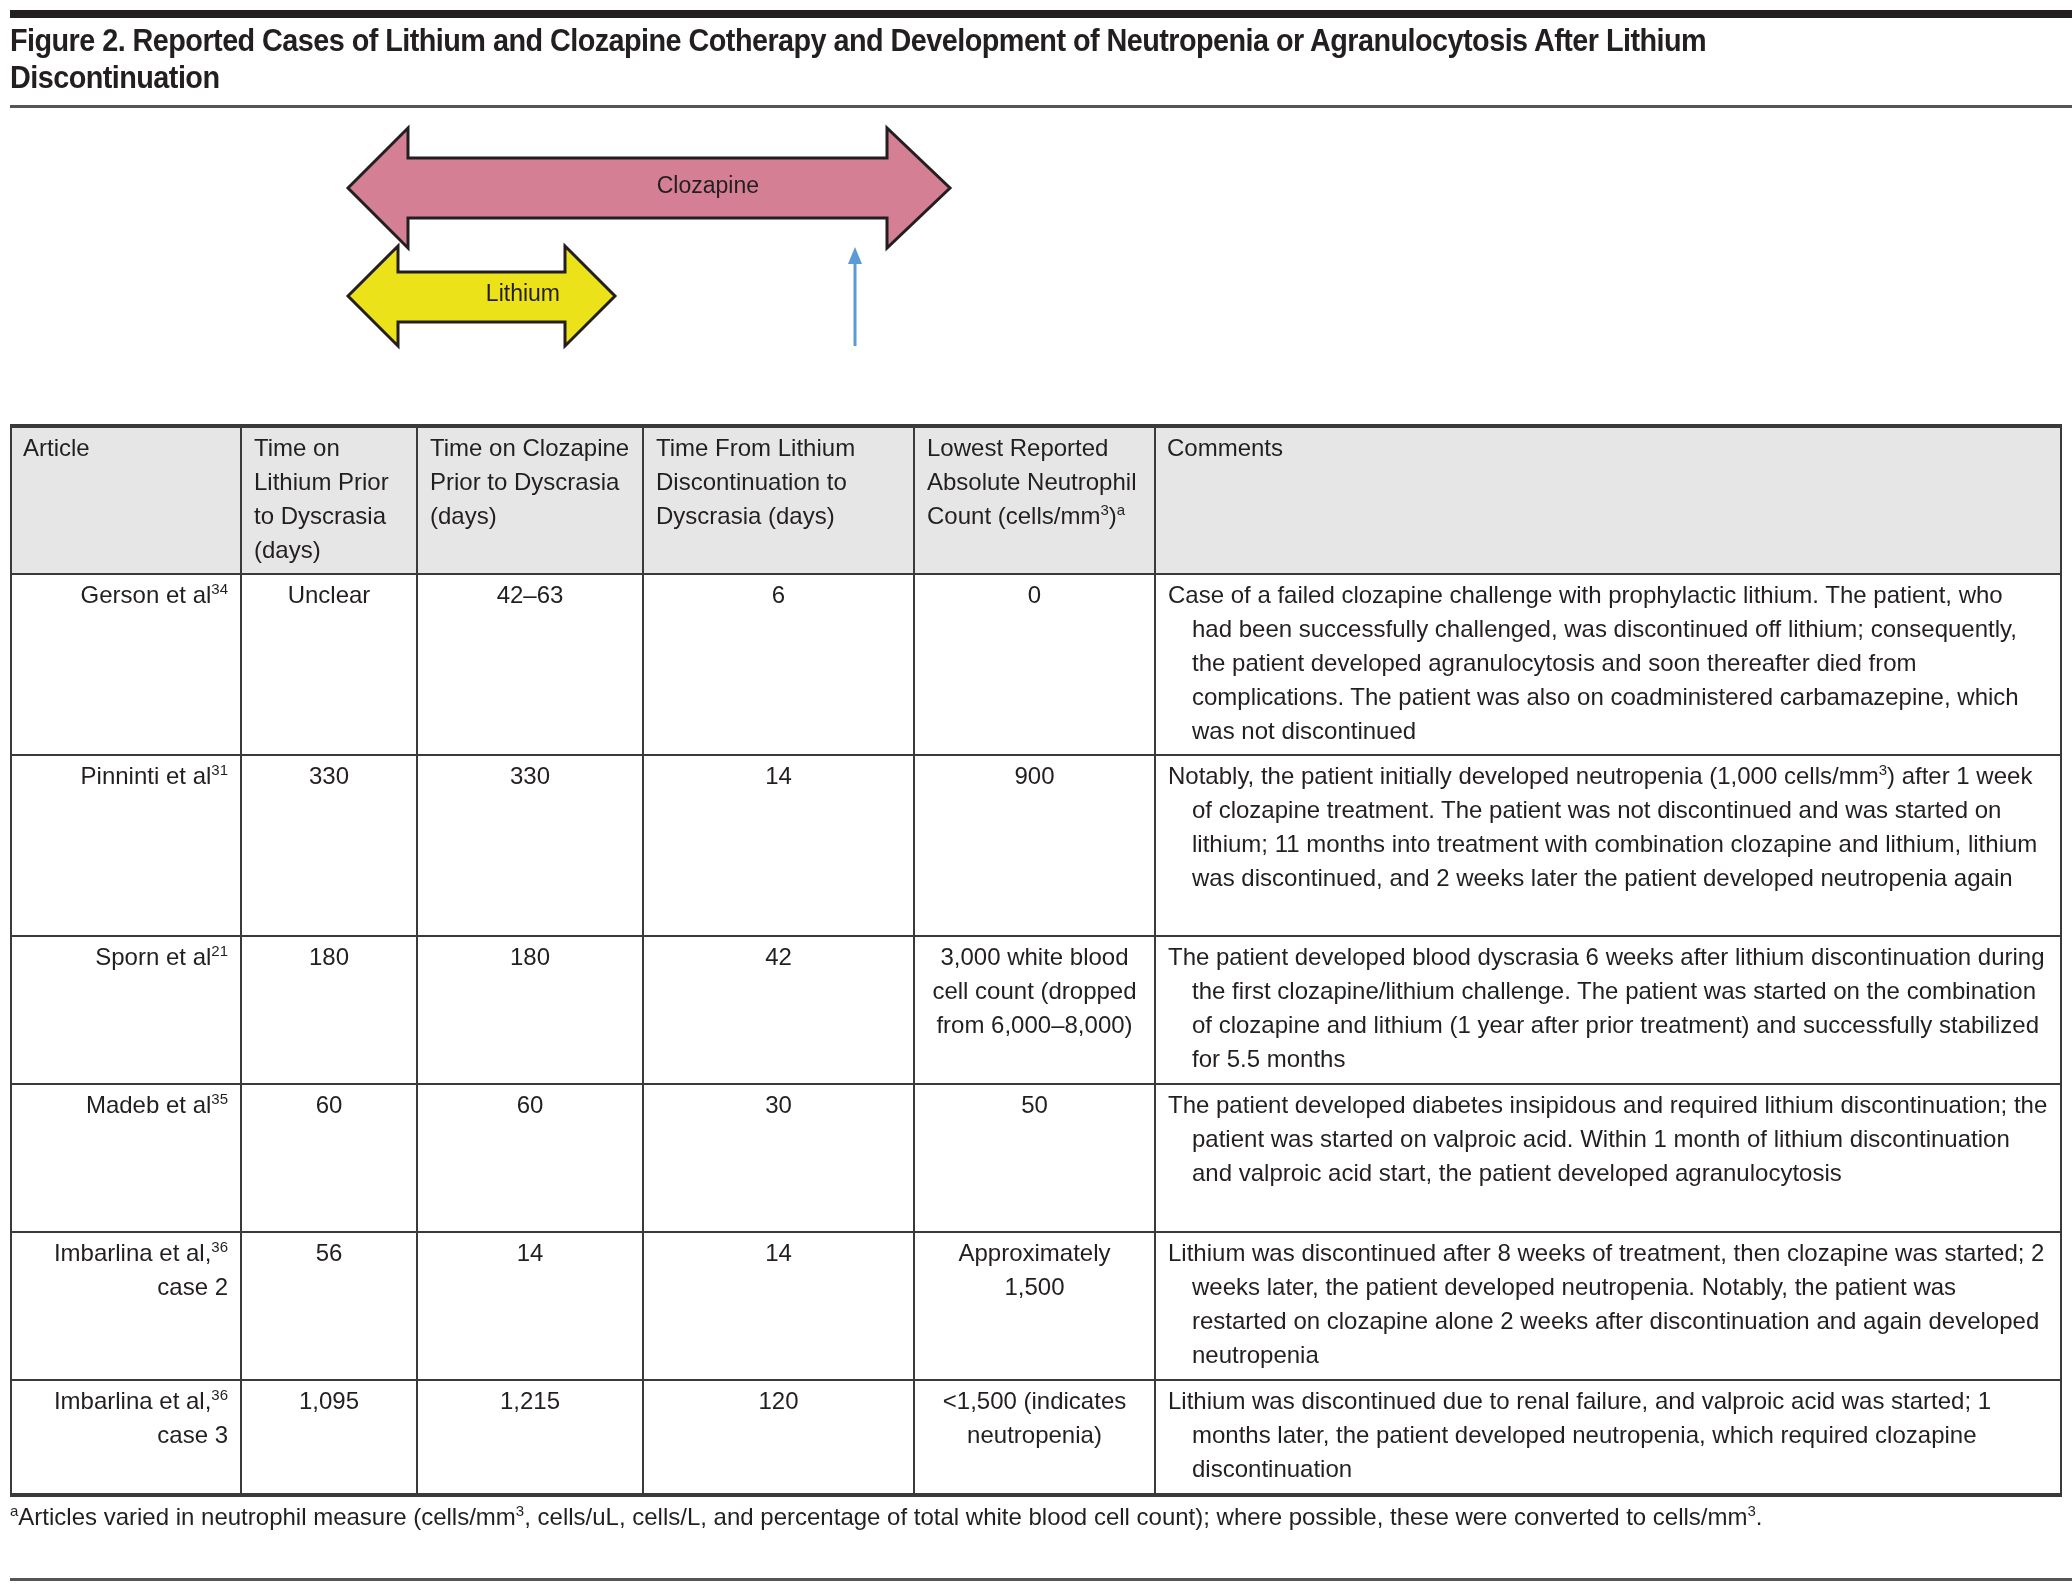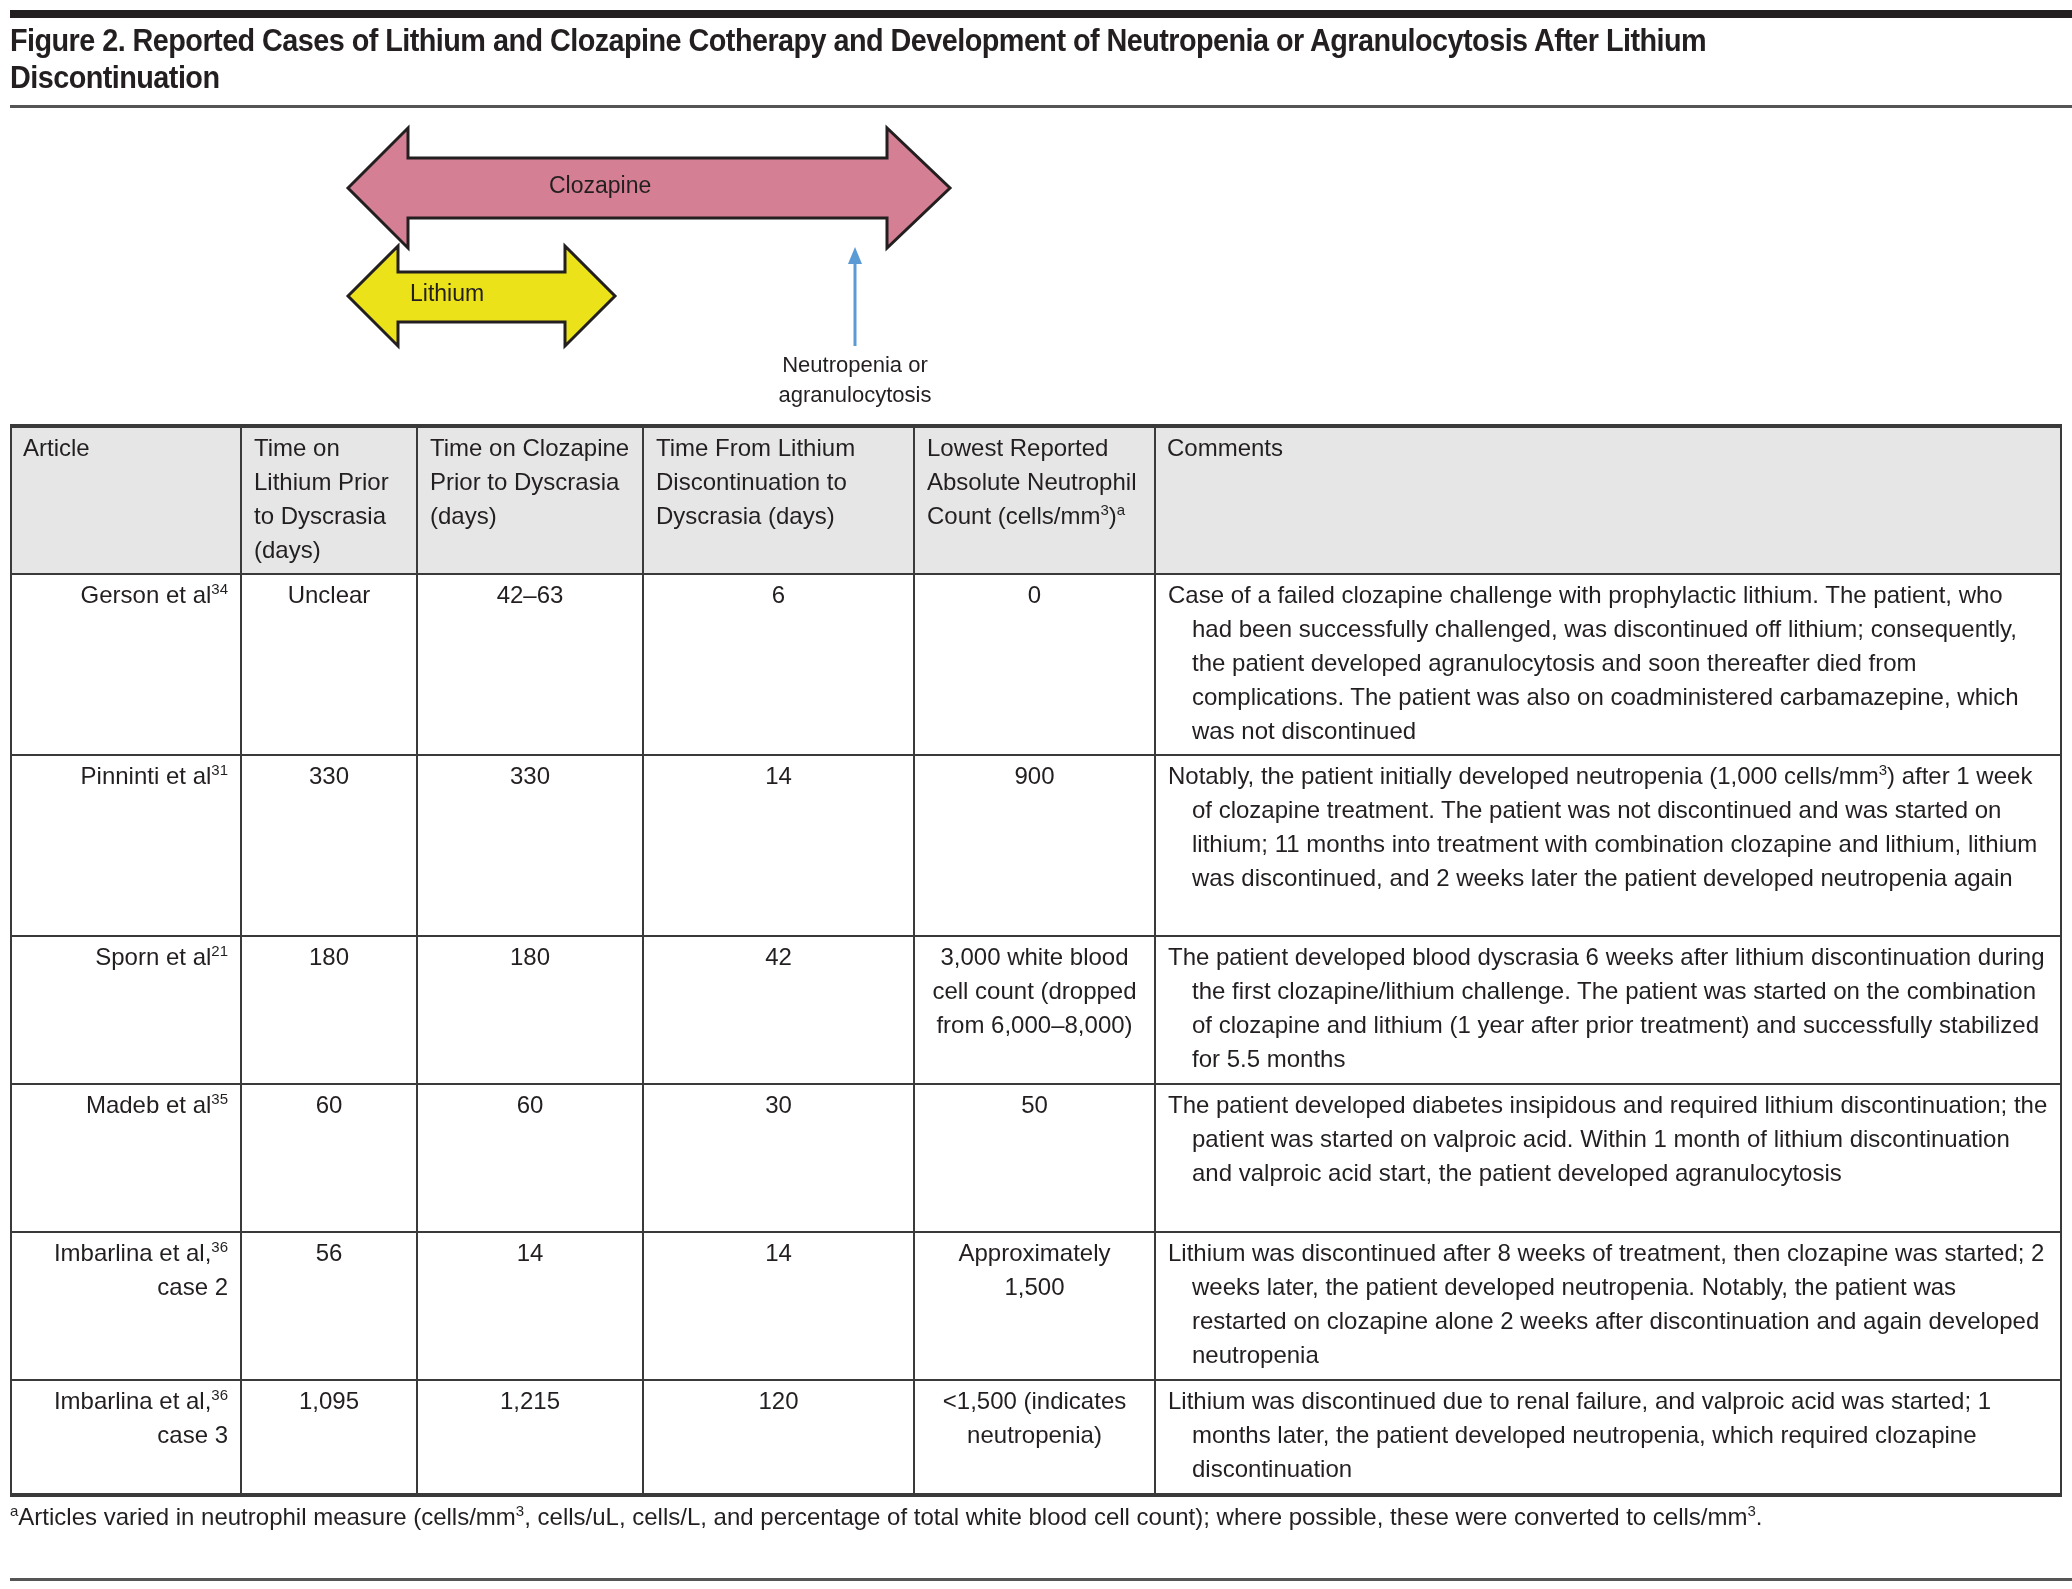--- a/index.html
+++ b/index.html
@@ -10,21 +10,21 @@
   .top-bar { position: absolute; left: 10px; right: 0; top: 10px; height: 8px; background: #231f20; }
   .title {
     position: absolute; left: 10px; top: 22px; width: 2040px;
     font-family: "Liberation Sans", sans-serif; font-weight: bold; font-size: 31px; line-height: 37px;
     letter-spacing: -0.6px; transform: scaleX(0.93); transform-origin: left top;
   }
   .title-rule { position: absolute; left: 10px; right: 0; top: 105px; height: 3px; background: #555; }
 
   .diagram { position: absolute; left: 0; top: 110px; width: 1100px; height: 310px; }
   .diagram svg { position: absolute; left: 0; top: 0; }
-  .arrow-label { position: absolute; font-size: 23px; color: #231f20; text-align: left; }
+  .arrow-label { position: absolute; font-size: 23px; color: #231f20; text-align: right; }
   .event-label { position: absolute; font-size: 22px; line-height: 30px; text-align: center; color: #231f20; }
 
   table.cases {
     position: absolute; left: 10px; top: 424px; width: 2052px;
     border-collapse: collapse; font-size: 24px; line-height: 34px;
   }
   table.cases th, table.cases td {
     border: 2px solid #3a3a3a; vertical-align: top; padding: 3px 12px 6px 12px;
   }
   table.cases thead tr { border-top: 4px solid #3a3a3a; }
@@ -60,24 +60,20 @@
 
     <polygon points="348,78 408,18 408,48 887,48 887,18 950,78 887,138 887,108 408,108 408,138" fill="#d47f93" stroke="#231f20" stroke-width="3" stroke-linejoin="miter"></polygon>
 
     <polygon points="348,186 398,136 398,162 565,162 565,136 615,186 565,236 565,212 398,212 398,236" fill="#ebe21a" stroke="#231f20" stroke-width="3" stroke-linejoin="miter"></polygon>
 
     <line x1="855" y1="236" x2="855" y2="150" stroke="#5b9bd5" stroke-width="3"></line>
     <polygon points="848,154 862,154 855,137" fill="#5b9bd5"></polygon>
   </svg>
   <div class="arrow-label" style="left:549px; top:62px; width:210px;">Clozapine</div>
   <div class="arrow-label" style="left:410px; top:170px; width:150px;">Lithium</div>
-  <div class="event-label" style="left:740px; top:240px; width:230px;">
-    <div>Neutropenia or</div>
-    <div>agranulocytosis</div>
-  </div>
 </div>
 
 <table class="cases">
   <thead>
     <tr>
       <th class="left col-article">Article</th>
       <th class="col-lith">Time on Lithium Prior to Dyscrasia (days)</th>
       <th class="col-cloz">Time on Clozapine Prior to Dyscrasia (days)</th>
       <th class="col-disc">Time From Lithium Discontinuation to Dyscrasia (days)</th>
       <th class="col-anc"><span>Lowest Reported Absolute Neutrophil Count (cells/mm</span><sup>3</sup><span>)</span><sup>a</sup></th>

